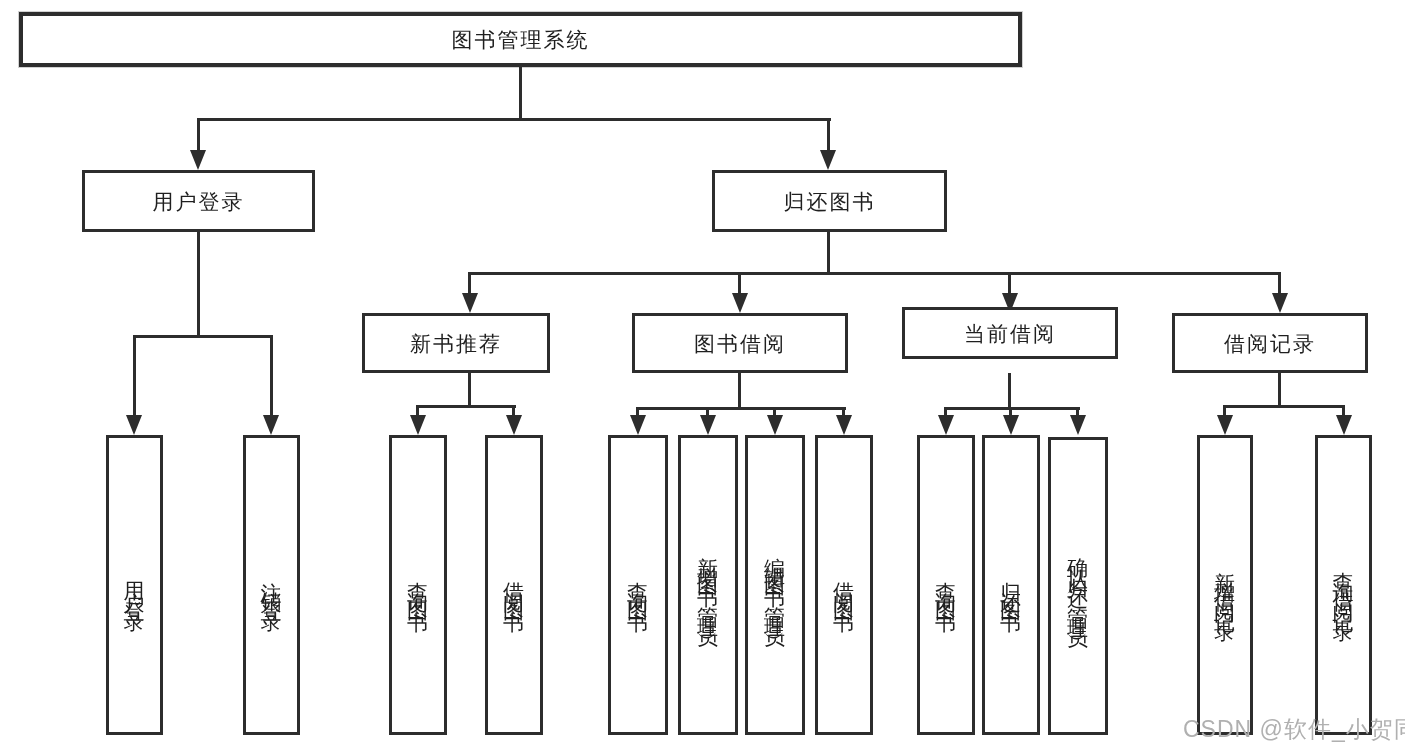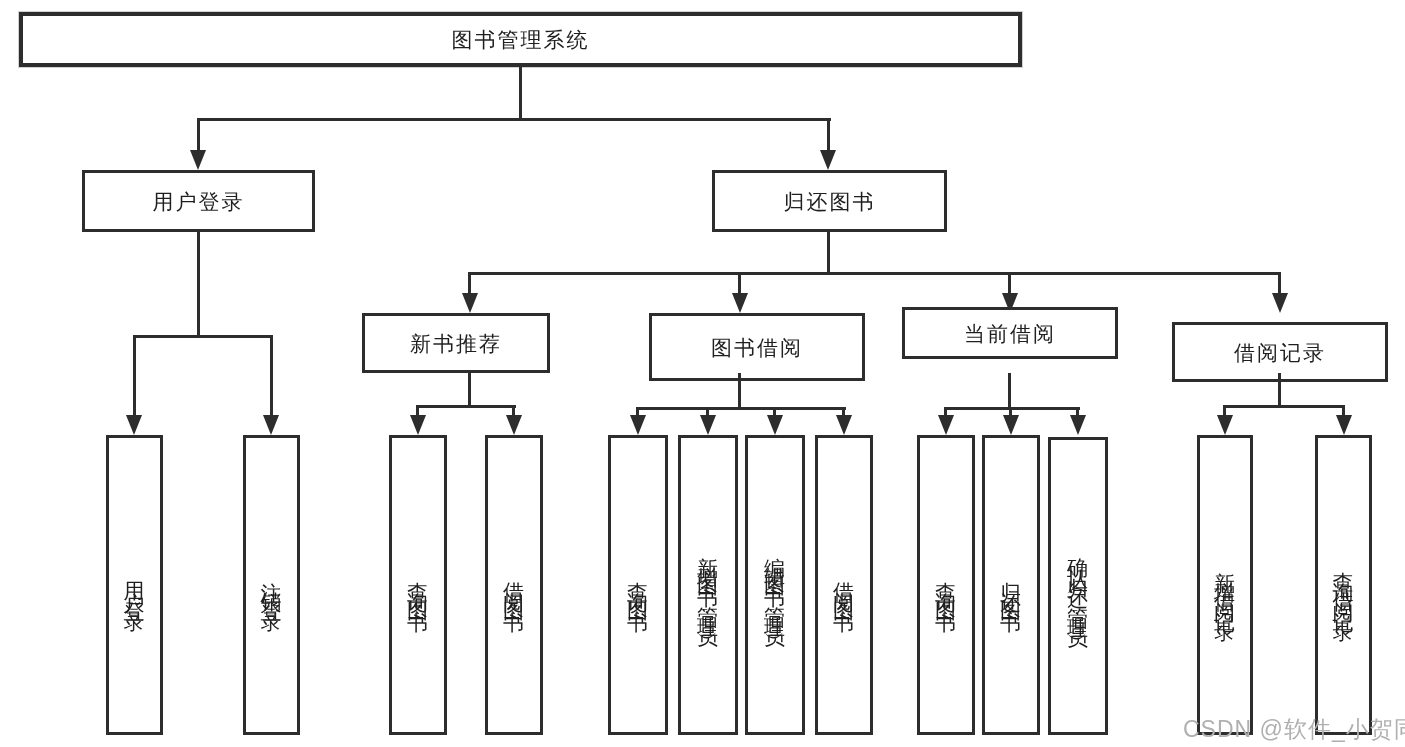--- a/index.html
+++ b/index.html
@@ -111,27 +111,27 @@
   <div class="line" style="left:738px;top:272px;width:3px;height:23px"></div>
   <div class="arrow" style="left:732px;top:293px"></div>
   <div class="line" style="left:1008px;top:272px;width:3px;height:23px"></div>
   <div class="arrow" style="left:1002px;top:293px"></div>
   <div class="line" style="left:1278px;top:272px;width:3px;height:23px"></div>
   <div class="arrow" style="left:1272px;top:293px"></div>
 
   <div class="box" style="left:362px;top:313px;width:188px;height:60px">
     <span class="hlbl">新书推荐</span>
   </div>
-  <div class="box" style="left:649px;top:313px;width:216px;height:68px">
+  <div class="box" style="left:632px;top:313px;width:216px;height:60px">
     <span class="hlbl">图书借阅</span>
   </div>
   <div class="box" style="left:902px;top:307px;width:216px;height:52px">
     <span class="hlbl">当前借阅</span>
   </div>
-  <div class="box" style="left:1172px;top:322px;width:216px;height:60px">
+  <div class="box" style="left:1172px;top:313px;width:196px;height:60px">
     <span class="hlbl">借阅记录</span>
   </div>
 
   <div class="line" style="left:468px;top:373px;width:3px;height:32px"></div>
   <div class="line" style="left:416px;top:405px;width:100px;height:3px"></div>
   <div class="line" style="left:416px;top:405px;width:3px;height:12px"></div>
   <div class="arrow" style="left:410px;top:415px"></div>
   <div class="line" style="left:512px;top:405px;width:3px;height:12px"></div>
   <div class="arrow" style="left:506px;top:415px"></div>
 

